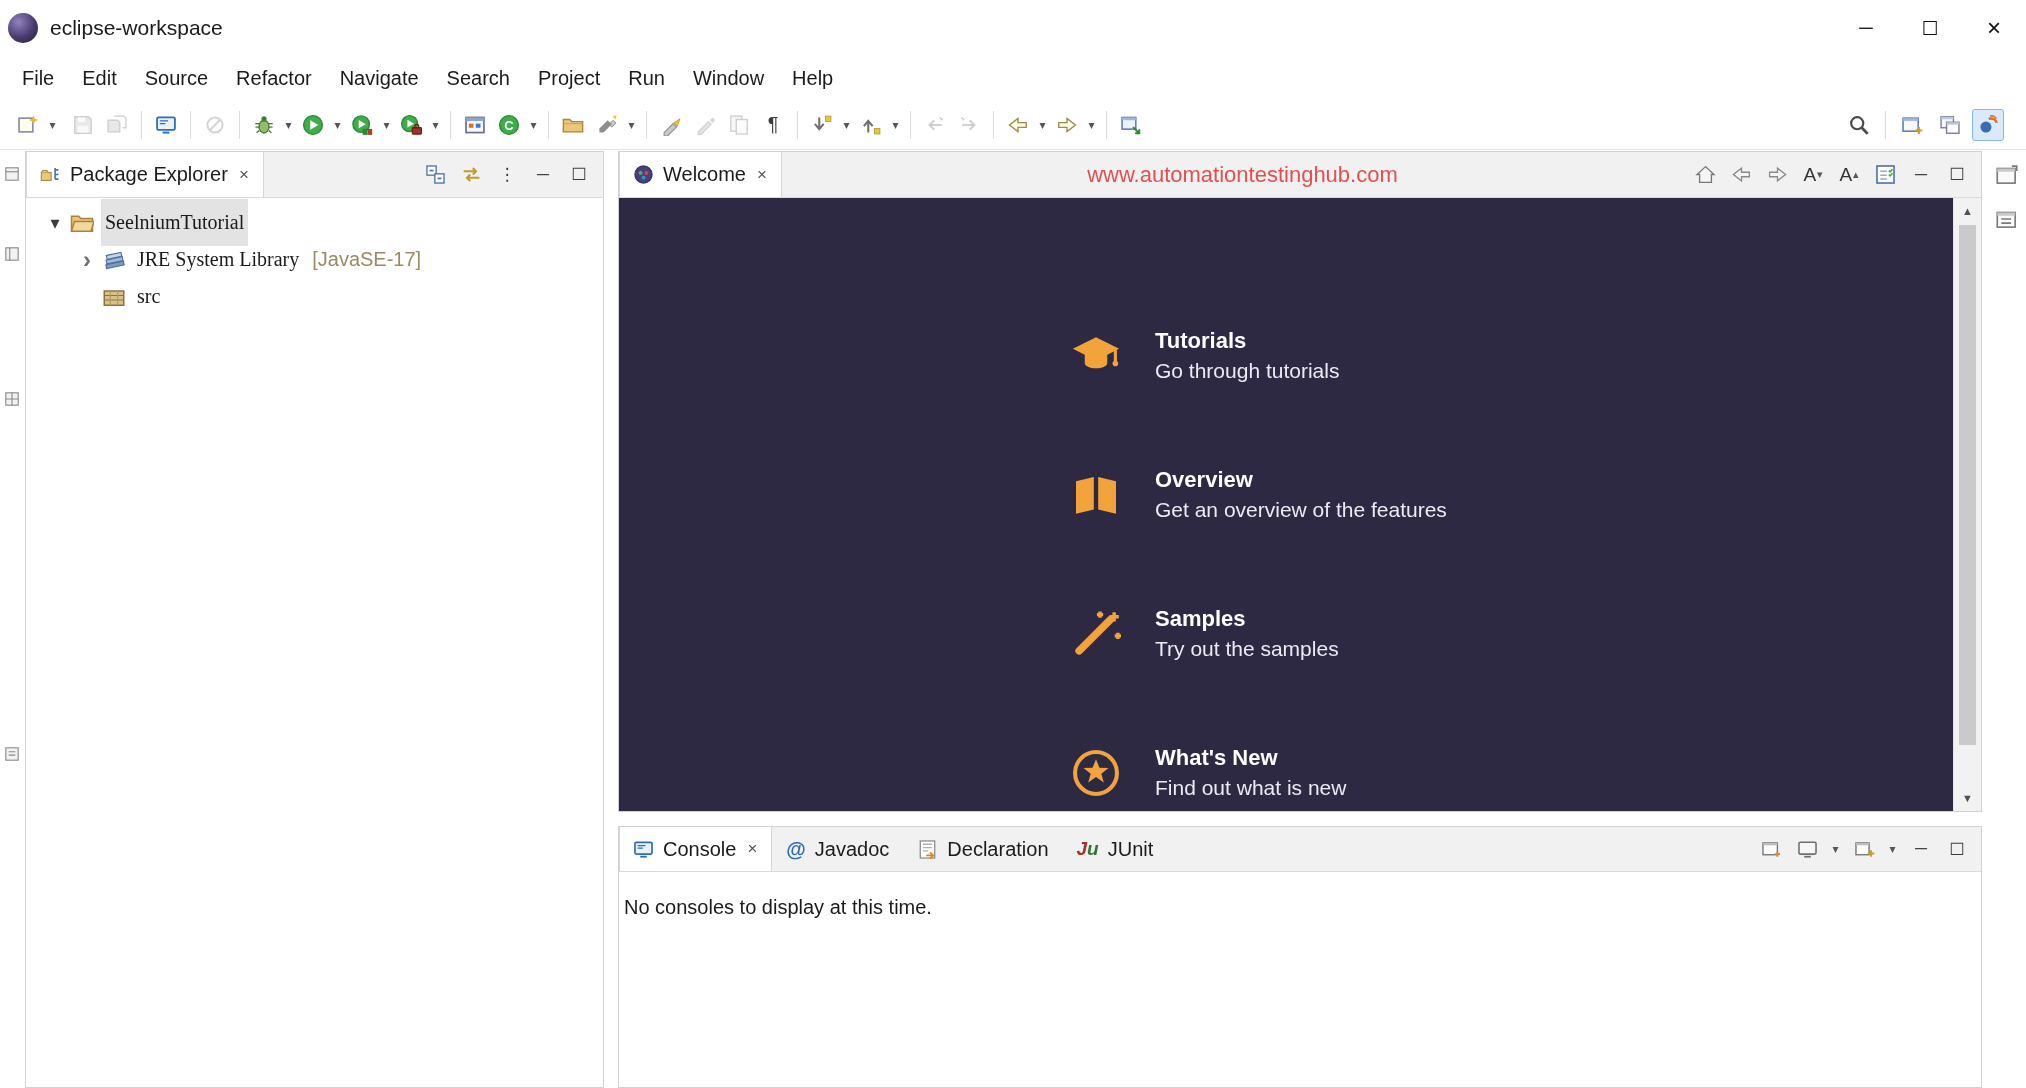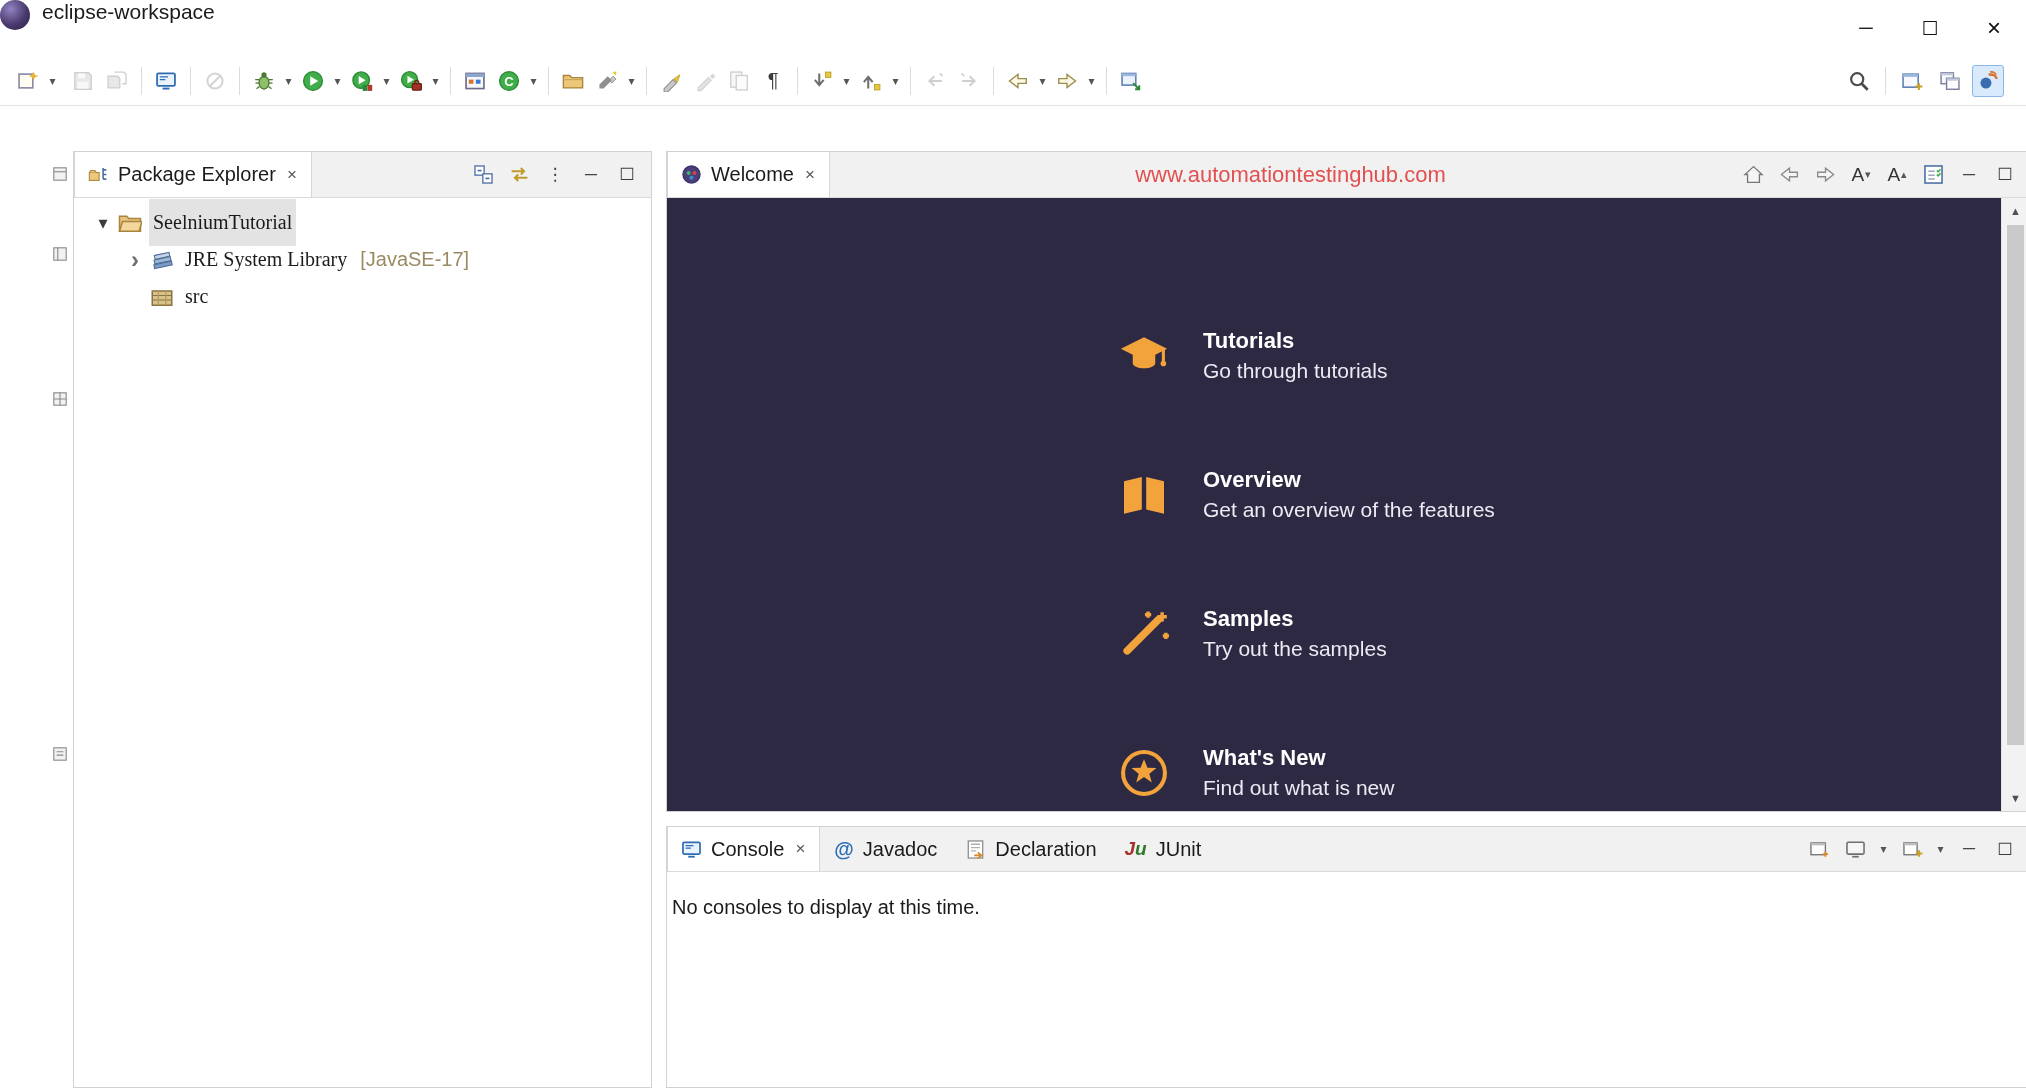--- a/index.html
+++ b/index.html
@@ -4,21 +4,21 @@
 <style>
   :root{
     --welcome-bg:#2d2943; --accent-orange:#f2a33c; --watermark-red:#e25050;
     --console-blue:#2e6db4; --run-green:#3fae49; --decorator-tan:#9a8a64;
   }
   *{box-sizing:border-box;margin:0;padding:0;}
   body{font-family:"Liberation Sans","DejaVu Sans",sans-serif;background:#fff;cursor:default;}
   .window{position:relative;width:2026px;height:1088px;background:#fff;overflow:hidden;color:#1b1b1b;}
 
   
-  .titlebar{display:flex;align-items:flex-start;height:56px;padding-left:0;}
+  .titlebar{display:flex;align-items:center;height:56px;padding-left:8px;}
   .applogo{width:30px;height:30px;border-radius:50%;flex:none;
     background:radial-gradient(circle at 35% 30%, #9183c2, #4a3a6e 55%, #261c40);}
   .apptitle{font-size:21px;margin-left:12px;}
   .wincontrols{margin-left:auto;display:flex;height:100%;}
   .wbtn{width:64px;height:100%;display:flex;align-items:center;justify-content:center;
     background:none;border:none;font-size:19px;color:#111;font-family:inherit;}
 
   
   .menubar{display:flex;align-items:center;height:44px;padding-left:8px;font-size:20px;}
   .menuitem{padding:6px 14px;}
@@ -30,21 +30,21 @@
   .tbtn{width:32px;height:32px;display:flex;align-items:center;justify-content:center;
     border:none;background:none;border-radius:3px;font-family:inherit;}
   .tbtn svg{width:22px;height:22px;}
   .dd{font-size:12px;color:#555;width:13px;text-align:center;flex:none;}
   .disabled{opacity:.42;}
   .glyphbtn{font-size:20px;color:#3c3c3c;}
   .tright{margin-left:auto;display:flex;align-items:center;gap:6px;padding-right:14px;}
   .pactive{background:#d8eafc;border:1px solid #8ab6e8;border-radius:3px;}
 
   
-  .workspace{position:absolute;left:0;right:0;top:150px;bottom:0;margin-left:48px;}
+  .workspace{position:absolute;left:0;right:0;top:150px;bottom:0;}
   .leftstrip{position:absolute;left:0;top:0;width:24px;height:100%;}
   .stripicon{position:absolute;left:3px;width:18px;height:18px;}
   .stripicon svg{width:18px;height:18px;}
   .rightstrip{position:absolute;left:1988px;top:0;width:38px;height:100%;}
   .rsticon{position:absolute;left:6px;width:26px;height:26px;}
   .rsticon svg{width:26px;height:26px;}
 
   .panel{position:absolute;background:#fff;border:1px solid #d2d2d2;}
   .pkg{left:25px;top:1px;width:579px;bottom:0;}
   .editor{left:618px;top:1px;width:1364px;height:661px;}
@@ -106,20 +106,32 @@
   <header class="titlebar">
     <span class="applogo"></span>
     <span class="apptitle">eclipse-workspace</span>
     <div class="wincontrols">
       <button class="wbtn">─</button>
       <button class="wbtn">☐</button>
       <button class="wbtn" style="font-size:24px;">×</button>
     </div>
   </header>
 
+  <nav class="menubar">
+    <span class="menuitem">File</span>
+    <span class="menuitem">Edit</span>
+    <span class="menuitem">Source</span>
+    <span class="menuitem">Refactor</span>
+    <span class="menuitem">Navigate</span>
+    <span class="menuitem">Search</span>
+    <span class="menuitem">Project</span>
+    <span class="menuitem">Run</span>
+    <span class="menuitem">Window</span>
+    <span class="menuitem">Help</span>
+  </nav>
 
   <div class="toolbar">
     <div class="tgroup">
       <button class="tbtn">
         <svg viewBox="0 0 16 16">
             <rect x="1.5" y="3" width="10" height="10" fill="#fffdf2" stroke="#8a8aa8" stroke-width="1.2"></rect>
             <polygon points="12,1 13,3.4 15.4,4.4 13,5.4 12,7.8 11,5.4 8.6,4.4 11,3.4" fill="#e9b63a"></polygon>
           </svg>
       </button>
       <span class="dd">▾</span>

